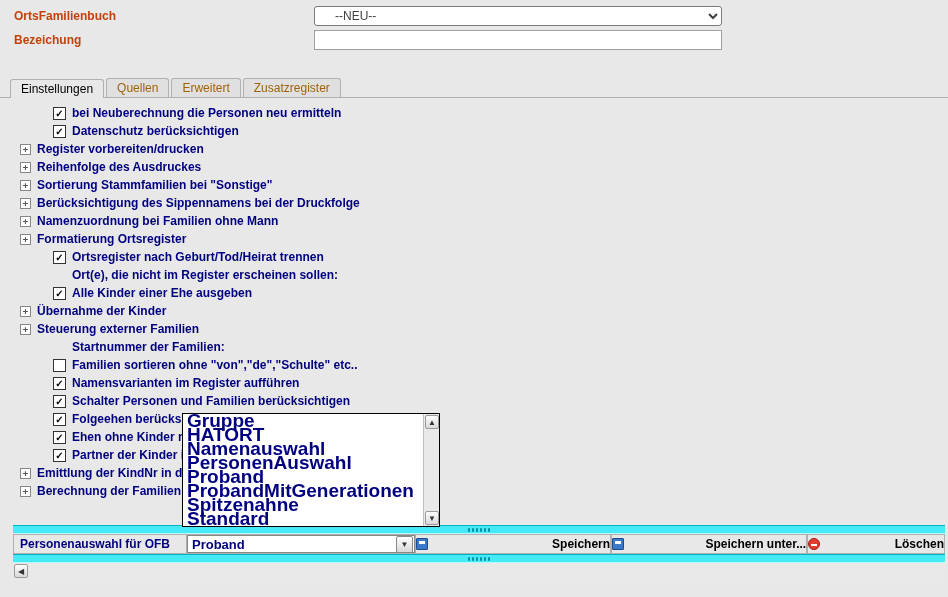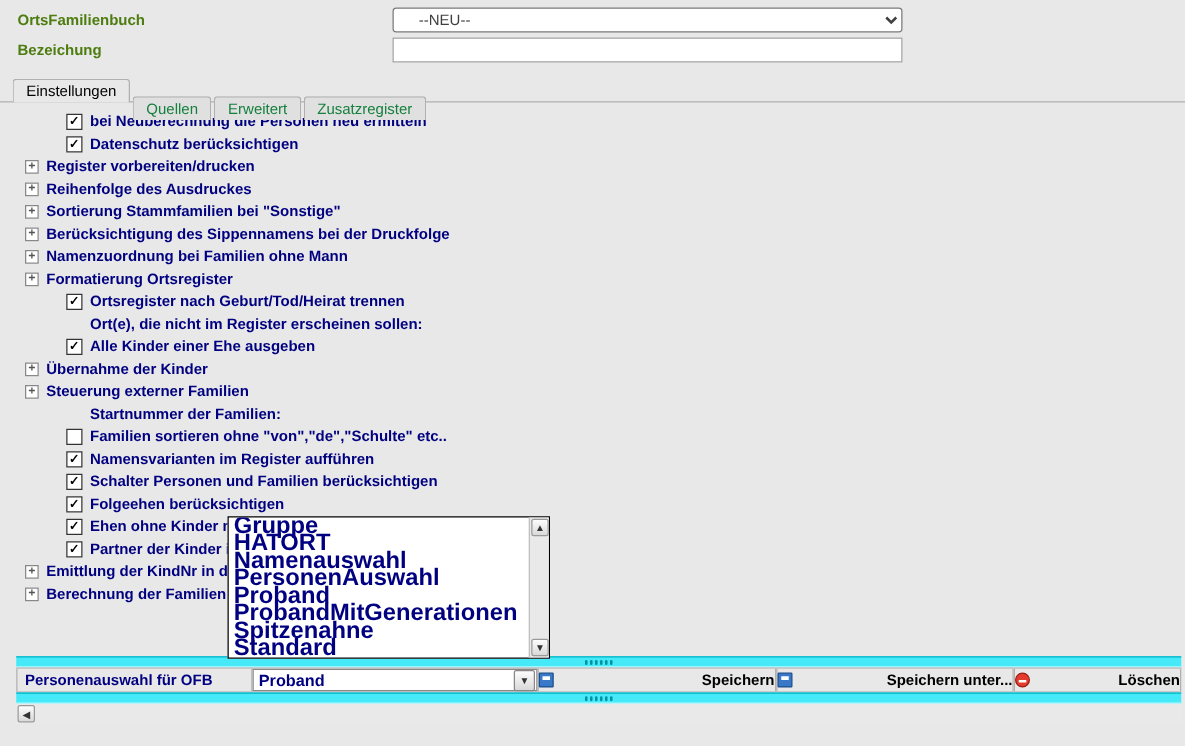--- a/index.html
+++ b/index.html
@@ -14,21 +14,21 @@
   .form-area {
     padding: 6px 10px 6px 14px;
   }
   .form-row {
     display: flex;
     align-items: center;
     margin-bottom: 4px;
   }
   .form-label {
     width: 300px;
-    color: #4d7c0f;
+    color: #c2410c;
     font-weight: 700;
   }
   .form-select {
     width: 408px;
     height: 20px;
     background: #fff;
     border: 1px solid #7a7a7a;
     border-radius: 3px;
     font-size: 12px;
     color: #404040;
@@ -43,30 +43,31 @@
     padding: 0 4px;
   }
   
   .tabbar {
     display: flex;
     align-items: flex-end;
     border-bottom: 1px solid #b0b0b0;
     padding-left: 10px;
     height: 22px;
     gap: 2px;
+    margin-top: 16px;
   }
   .tab {
     padding: 2px 10px 2px 10px;
     border: 1px solid #b0b0b0;
     border-bottom: none;
     border-radius: 3px 3px 0 0;
     background: #e0e0e0;
-    color: #15803d;
+    color: #a16207;
     position: relative;
-    top: 15px;
+    top: 0;
     cursor: default;
   }
   .tab.active {
     background: #e8e8e8;
     color: #000;
     font-weight: 400;
     top: 1px;
     z-index: 2;
   }
   
@@ -133,21 +134,21 @@
     position: absolute;
     left: 13px; right: 3px; top: 534px;
     height: 20px;
     display: flex;
     align-items: stretch;
     border-top: 1px solid #b0b0b0;
     border-bottom: 1px solid #b0b0b0;
     background: #e8e8e8;
   }
   .bb-label {
-    width: 189px;
+    width: 174px;
     color: #000080;
     font-weight: 700;
     padding: 2px 6px;
     border-right: 1px solid #b0b0b0;
     border-left: 1px solid #b0b0b0;
     background: #e8e8e8;
   }
   .bb-input-wrap {
     width: 228px;
     padding: 0;

